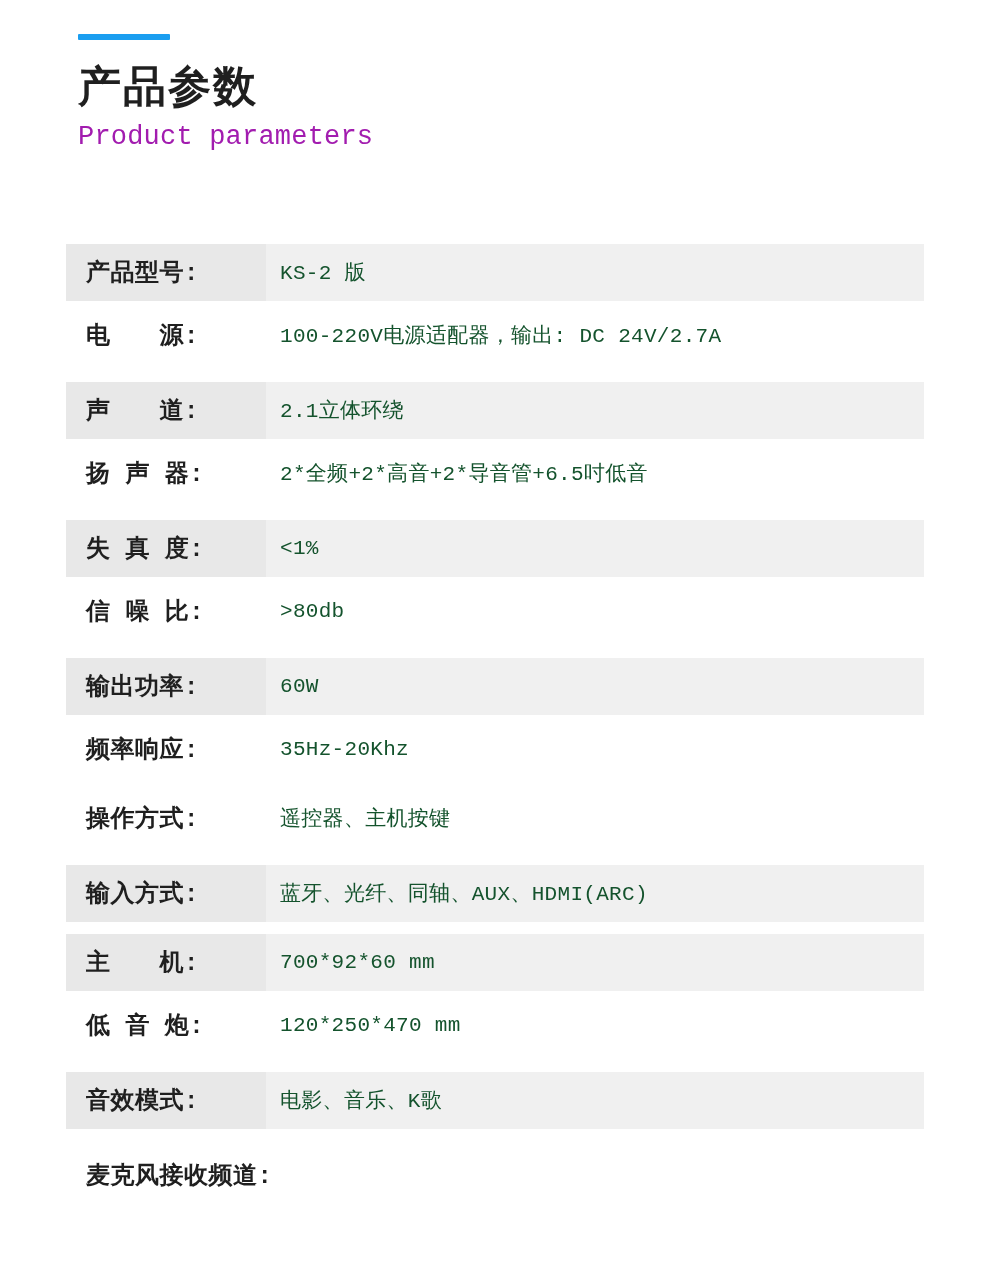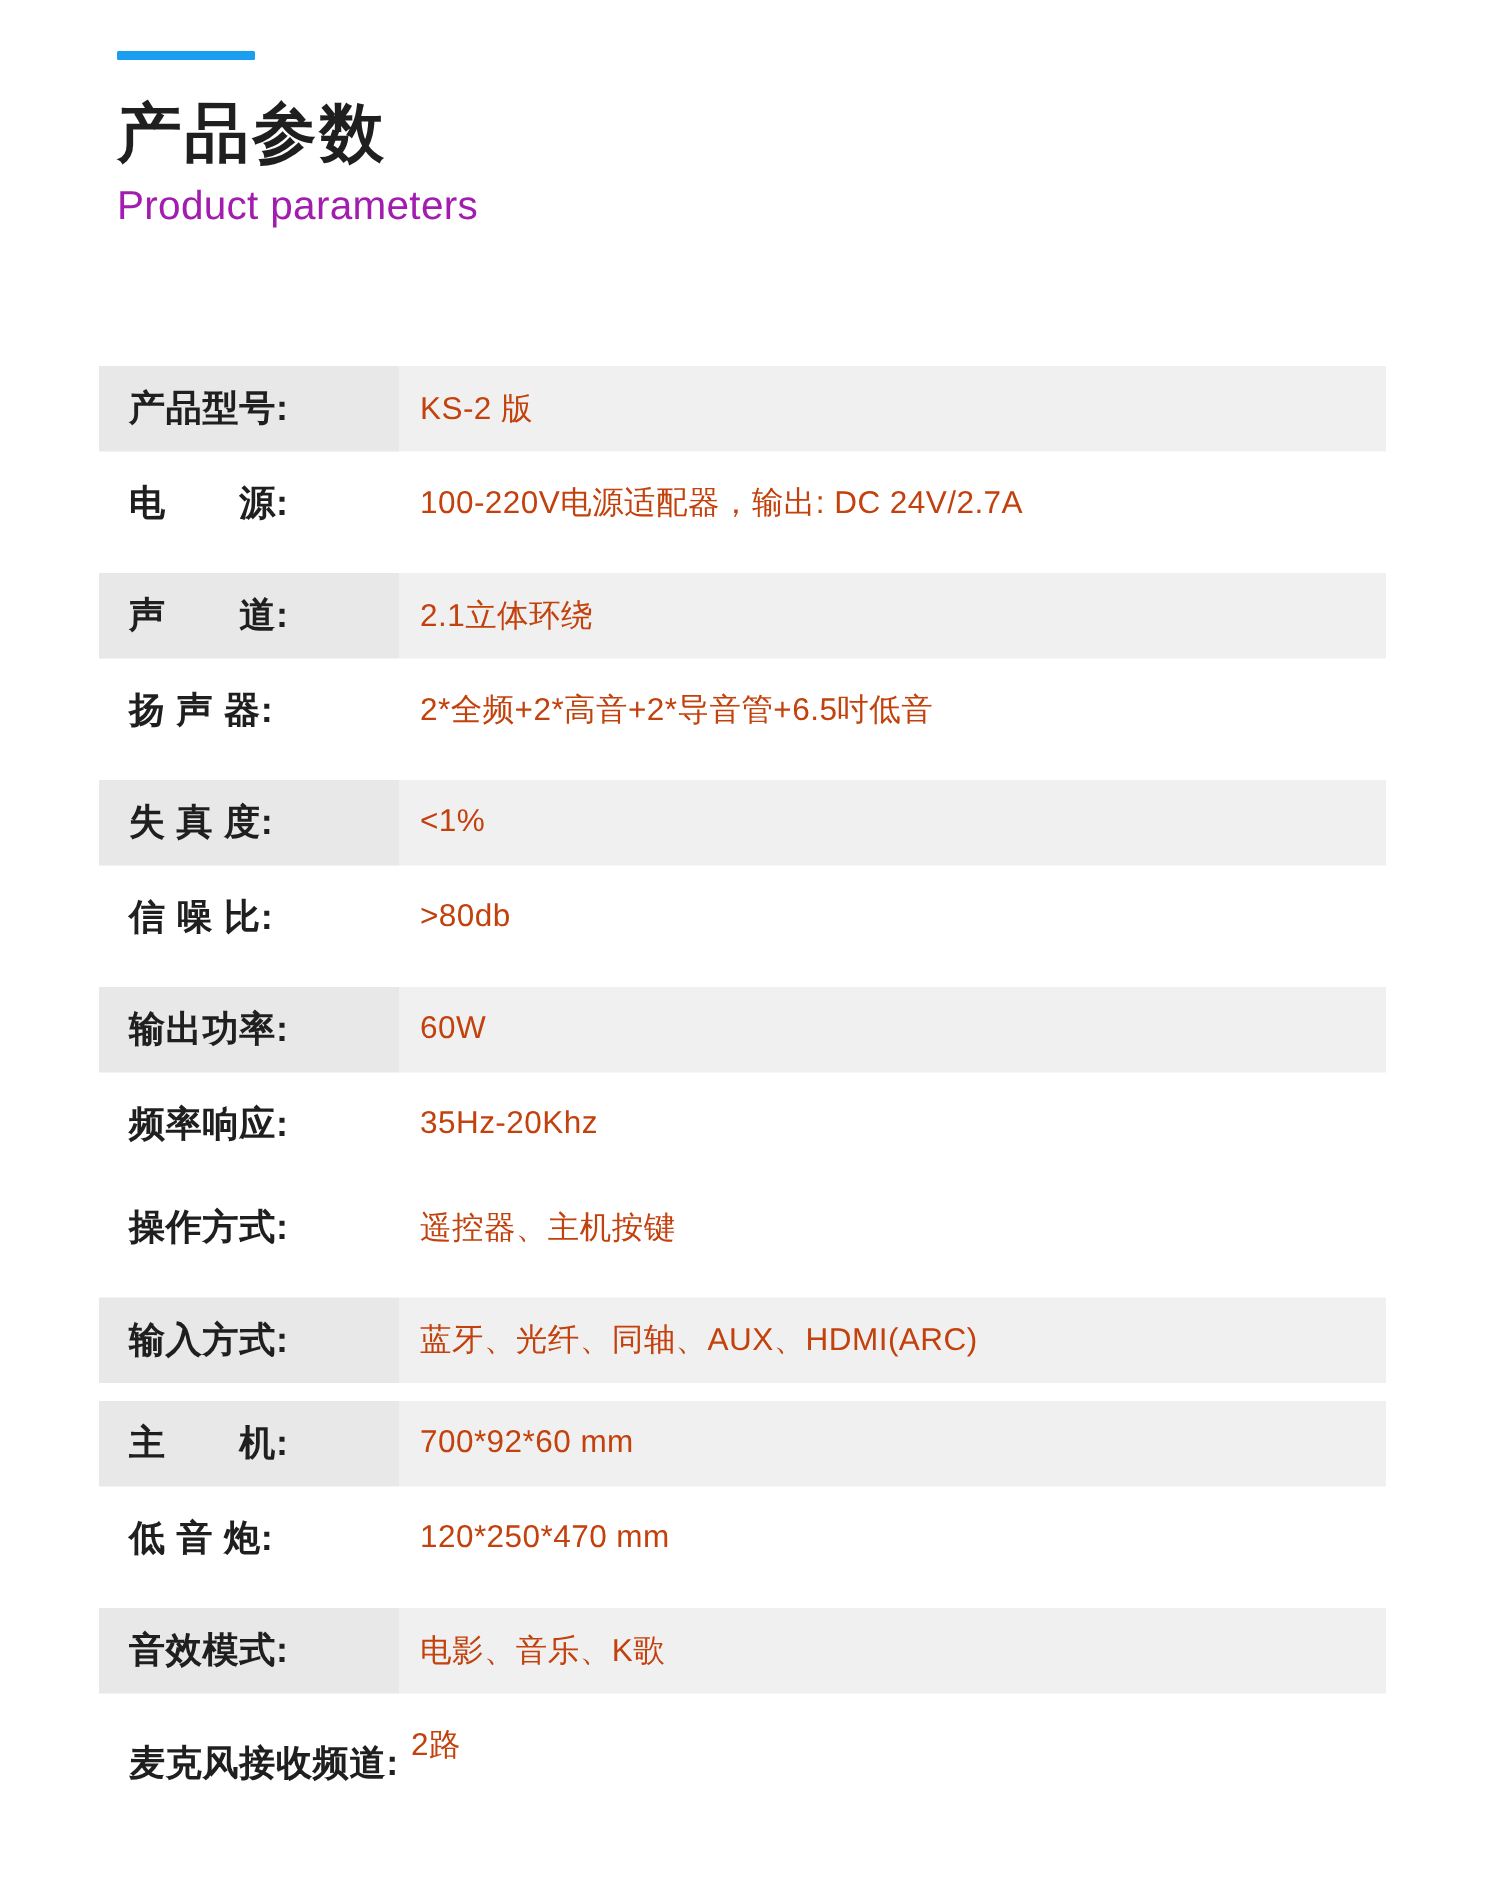--- a/index.html
+++ b/index.html
@@ -13,20 +13,21 @@
     font-family: "Liberation Sans", "DejaVu Sans", sans-serif;
     color: #2b2b2b;
     -webkit-font-smoothing: antialiased;
   }
   .page {
     position: relative;
     width: 990px;
     min-height: 1261px;
     box-sizing: border-box;
     padding: 0;
+    font-family: Liberation Mono, monospace;
   }
 
   
   .header {
     padding: 34px 0 0 78px;
   }
   .accent-bar {
     width: 92px;
     height: 6px;
     background: #1a9ef0;
@@ -83,21 +84,21 @@
     letter-spacing: 0.5px;
     white-space: pre;
   }
   .spec-value {
     flex: 1 1 auto;
     box-sizing: border-box;
     display: flex;
     align-items: center;
     padding: 0 16px 0 14px;
     font-size: 21px;
-    color: #c2410c;
+    color: #14532d;
     letter-spacing: 0.3px;
   }
   
   .spec-row.last .spec-label {
     width: auto;
     flex: 0 0 auto;
     padding-right: 4px;
     margin-top: 24px;
   }
   .spec-row.last .spec-value {
@@ -177,17 +178,16 @@
       <div class="spec-value">120*250*470 mm</div>
     </div>
 
     <div class="spec-row shaded">
       <div class="spec-label">音效模式:</div>
       <div class="spec-value">电影、音乐、K歌</div>
     </div>
 
     <div class="spec-row last">
       <div class="spec-label">麦克风接收频道:</div>
-      <div class="spec-value">2路</div>
     </div>
 
   </div>
 </div>
 
 </body></html>

